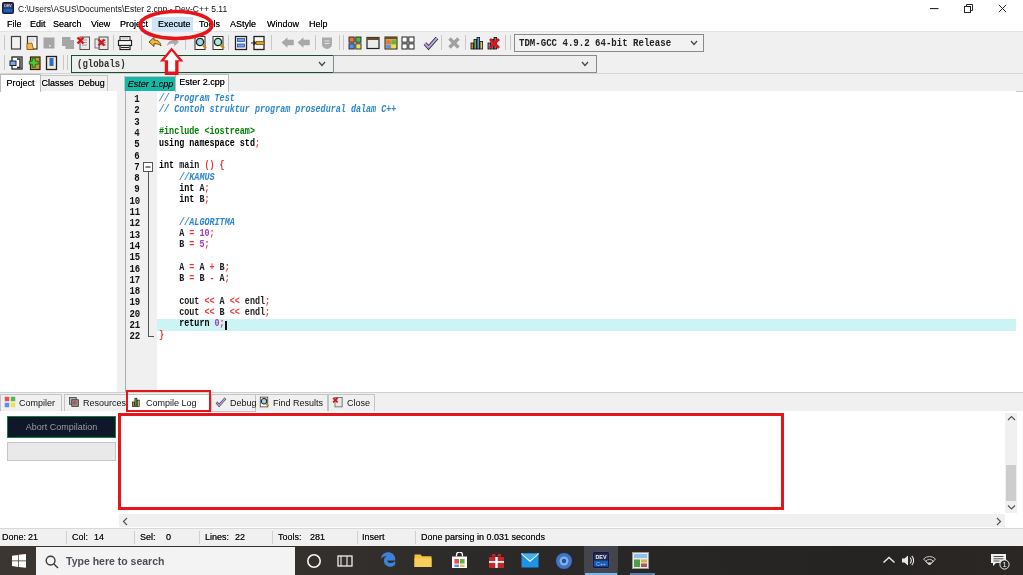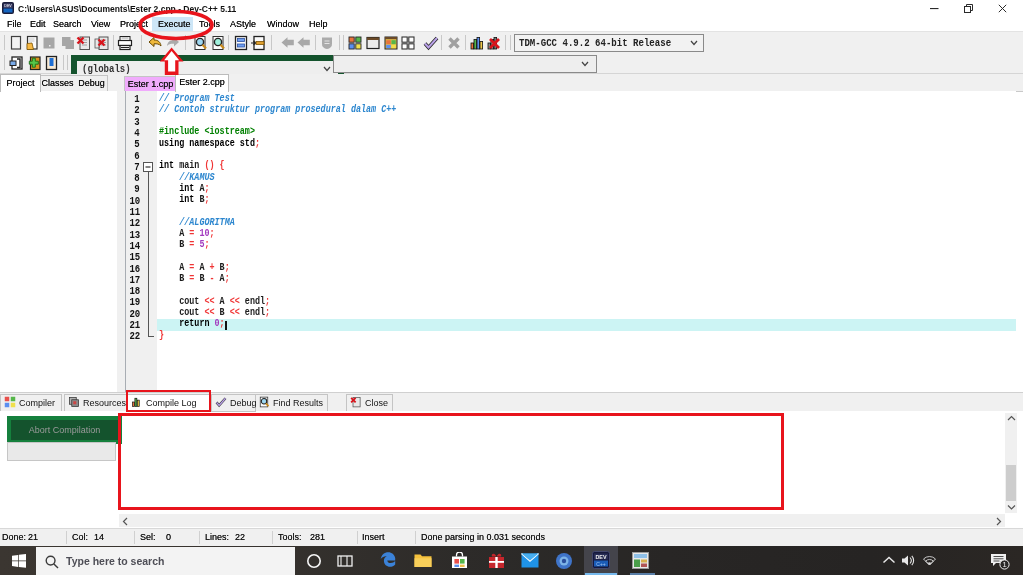--- a/index.html
+++ b/index.html
@@ -1,55 +1,55 @@
 <!DOCTYPE html>
 <html><head><meta charset="utf-8"><style>
 html,body{margin:0;padding:0;background:#fff;}
 #root{position:relative;width:1023px;height:575px;overflow:hidden;font-family:"Liberation Sans",sans-serif;-webkit-font-smoothing:antialiased;}
 .abs{position:absolute;}
 #titlebar{left:0;top:0;width:1023px;height:18px;background:#fff;}
-#title-text{left:18px;top:3.5px;font-size:8.5px;color:#111;letter-spacing:0px;font-weight:bold;}
+#title-text{left:18px;top:3.5px;font-size:8.5px;color:#111;letter-spacing:0px;}
 #menubar{left:0;top:18px;width:1023px;height:13px;background:#fff;}
 .mi{position:absolute;top:1px;font-size:9px;color:#0a0a0a;text-shadow:0 0 0.3px #333;}
 #exec-hl{left:152px;top:-1px;width:41px;height:14px;background:#cde6f7;}
 #toolbar1{left:0;top:31px;width:1023px;height:20px;background:#f0f0f0;border-top:1px solid #e3e3e3;border-bottom:1px solid #dcdcdc;}
 #toolbar2{left:0;top:52px;width:1023px;height:21px;background:#f0f0f0;border-bottom:1px solid #d5d5d5;}
 .tsep{position:absolute;top:3px;width:1px;height:15px;background:#c8c8c8;}
 .ticon{position:absolute;top:3px;}
 #tdm{position:absolute;left:514px;top:2px;width:188px;height:16px;background:#f2f2f2;border:1px solid #8a8a8a;}
 #tdm .txt{position:absolute;left:4px;top:3px;font-family:"Liberation Mono",monospace;font-size:10px;font-weight:700;color:#222;transform:scaleX(0.905);transform-origin:0 0;white-space:pre;}
 .combo-arrow{position:absolute;top:5px;width:8px;height:6px;}
-#combo1{position:absolute;left:71px;top:3px;width:261px;height:16px;background:#eee;border:6px solid #14532d;}
+#combo1{position:absolute;left:71px;top:3px;width:261px;height:16px;background:#eee;border:1px solid #14532d;}
 #combo1 .txt{position:absolute;left:5px;top:3px;font-family:"Liberation Mono",monospace;font-size:10px;font-weight:700;color:#333;transform:scaleX(0.9);transform-origin:0 0;white-space:pre;}
 #combo2{position:absolute;left:333px;top:3px;width:262px;height:16px;background:#eee;border:1px solid #8a8a8a;}
 #tabrow{left:0;top:74px;width:1023px;height:17px;background:#f0f0f0;border-bottom:1px solid #c9c9c9;}
 .ltab{position:absolute;font-size:9px;color:#0a0a0a;text-align:center;text-shadow:0 0 0.3px #333;}
 #ltab1{left:0px;top:0px;width:39px;height:17px;background:#fff;border:1px solid #bbb;border-bottom:none;line-height:16px;z-index:2;}
 #ltab2{left:39px;top:1px;width:37px;height:15px;background:#f0f0f0;border:1px solid #c4c4c4;border-left:none;line-height:15px;}
 #ltab3{left:76px;top:1px;width:31px;height:15px;background:#f0f0f0;border:1px solid #c4c4c4;border-left:none;line-height:15px;}
-#etab1{left:124px;top:2px;width:51px;height:15px;background:#f0abfc;border:1px solid #c4c4c4;line-height:15px;}
+#etab1{left:124px;top:2px;width:51px;height:15px;background:#14b8a6;border:1px solid #c4c4c4;line-height:15px;font-style:italic;}
 #etab2{left:175px;top:0px;width:52px;height:17px;background:#fff;border:1px solid #bbb;border-bottom:none;line-height:15px;z-index:2;}
 #leftpanel{left:0;top:91px;width:117px;height:301px;background:#fff;border-right:1px solid #e0e0e0;}
 #editorwrap{left:125px;top:91px;width:890px;height:301px;background:#fff;border-left:1px solid #a8adb3;}
 #gutter{position:absolute;left:0;top:0;width:31px;height:301px;background:#f0f0f0;}
 .lnum{position:absolute;right:17px;font-family:"Liberation Mono",monospace;font-size:11px;font-weight:700;color:#111;transform:scaleX(0.82);transform-origin:100% 0;}
 #hlline{position:absolute;left:31px;top:228.4px;width:859px;height:11.3px;background:#ccf4f4;}
 #code{position:absolute;left:33px;top:1.5px;font-family:"Liberation Mono",monospace;font-size:11px;font-weight:700;line-height:11.3px;white-space:pre;color:#1c1c1c;}
 .cl{transform:scaleX(0.765);transform-origin:0 0;height:11.3px;}
 .cm{color:#2d87cf;font-style:italic;}
 .pp{color:#008000;}
 .kw{color:#000;}
 .sy{color:#f03535;}
 .nm{color:#a33bbf;}
 #cursor{position:absolute;left:99.2px;top:229.5px;width:1.5px;height:9.5px;background:#111;}
 #bottomtabs{left:0;top:392px;width:1023px;height:19px;background:#f0f0f0;border-top:1px solid #d0d0d0;}
 .btab{position:absolute;top:1px;height:16px;background:#f0f0f0;border:1px solid #c4c4c4;font-size:9px;color:#111;line-height:16px;white-space:nowrap;}
 .btab .ic{display:inline-block;vertical-align:-2px;margin:0 3px 0 3px;}
 #bottompanel{left:0;top:411px;width:1023px;height:117px;background:#fff;}
-#abortbtn{position:absolute;left:7px;top:5px;width:107px;height:20px;background:#14532d;border:4px solid #15803d;color:#9b9b9b;font-size:9px;text-align:center;line-height:20px;}
+#abortbtn{position:absolute;left:7px;top:5px;width:107px;height:20px;background:#0f172a;border:1px solid #15803d;color:#9b9b9b;font-size:9px;text-align:center;line-height:20px;}
 #progress{position:absolute;left:7px;top:31px;width:107px;height:17px;background:#e9e9e9;border:1px solid #c6c6c6;}
 #logarea{position:absolute;left:119px;top:1px;width:886px;height:101px;background:#fff;border:1px solid #d0d0d0;}
 #logtext{position:absolute;left:5px;top:2px;font-family:"Liberation Mono",monospace;font-size:10px;font-weight:700;color:#1a1a1a;line-height:12.2px;white-space:pre;transform:scaleX(0.99);transform-origin:0 0;}
 #vsb{position:absolute;left:1005px;top:2px;width:12px;height:100px;background:#f0f0f0;}
 #hsb{position:absolute;left:119px;top:103px;width:886px;height:13px;background:#f0f0f0;}
 #statusbar{left:0;top:528px;width:1023px;height:18px;background:#f0f0f0;border-top:1px solid #d8d8d8;}
 .sf{position:absolute;top:3px;font-size:9px;color:#151515;text-shadow:0 0 0.3px #333;}
 .ssep{position:absolute;top:2px;width:1px;height:13px;background:#d0d0d0;}
 #taskbar{left:0;top:546px;width:1023px;height:29px;background:linear-gradient(90deg,#3b3631 0%,#36322e 25%,#2d2b29 45%,#282625 65%,#262423 85%,#2b2724 100%);}
 #searchbox{position:absolute;left:36px;top:1px;width:259px;height:28px;background:#f3f3f3;font-weight:bold;}
@@ -373,21 +373,21 @@
           </svg></span>Compile Log</div>
       <div class="btab" style="left:211px;width:43px;z-index:1"><span class="ic"><svg width="12" height="12" viewBox="0 0 16 16">
             <path d="M2 8.5 L5.5 12.5 L14 3" fill="none" stroke="#333" stroke-width="3.2"></path>
             <path d="M2 8.5 L5.5 12.5 L14 3" fill="none" stroke="#b9a1e8" stroke-width="1.8"></path>
           </svg></span>Debug</div>
       <div class="btab" style="left:254px;width:72px"><span class="ic"><svg width="12" height="12" viewBox="0 0 16 16">
             <rect x="3" y="1.5" width="10" height="13" fill="#fcfcfc" stroke="#333"></rect>
             <circle cx="8" cy="7" r="3.6" fill="#9ed7f0" stroke="#222" stroke-width="1.4"></circle>
             <path d="M10.5 9.8 L14 13.5" stroke="#c98a1b" stroke-width="2.2"></path>
           </svg></span>Find Results</div>
-      <div class="btab" style="left:346px;width:45px"><span class="ic"><svg width="12" height="12" viewBox="0 0 16 16">
+      <div class="btab" style="left:328px;width:45px"><span class="ic"><svg width="12" height="12" viewBox="0 0 16 16">
             <rect x="4" y="2" width="9.5" height="12.5" fill="#e8e8e8" stroke="#555"></rect>
             <path d="M1.5 2.5 L7.5 8.5 M7.5 2.5 L1.5 8.5" stroke="#d8141c" stroke-width="2.4"></path>
           </svg></span>Close</div>
     </div>
   <div id="bottompanel" class="abs">
     <div id="abortbtn">Abort Compilation</div>
     <div id="progress"></div>
     <div id="vsb">
       <svg class="abs" style="left:2px;top:2px" width="9" height="7">
           <path d="M1 5 L4.5 1.5 L8 5" fill="none" stroke="#555" stroke-width="1.2"></path>

